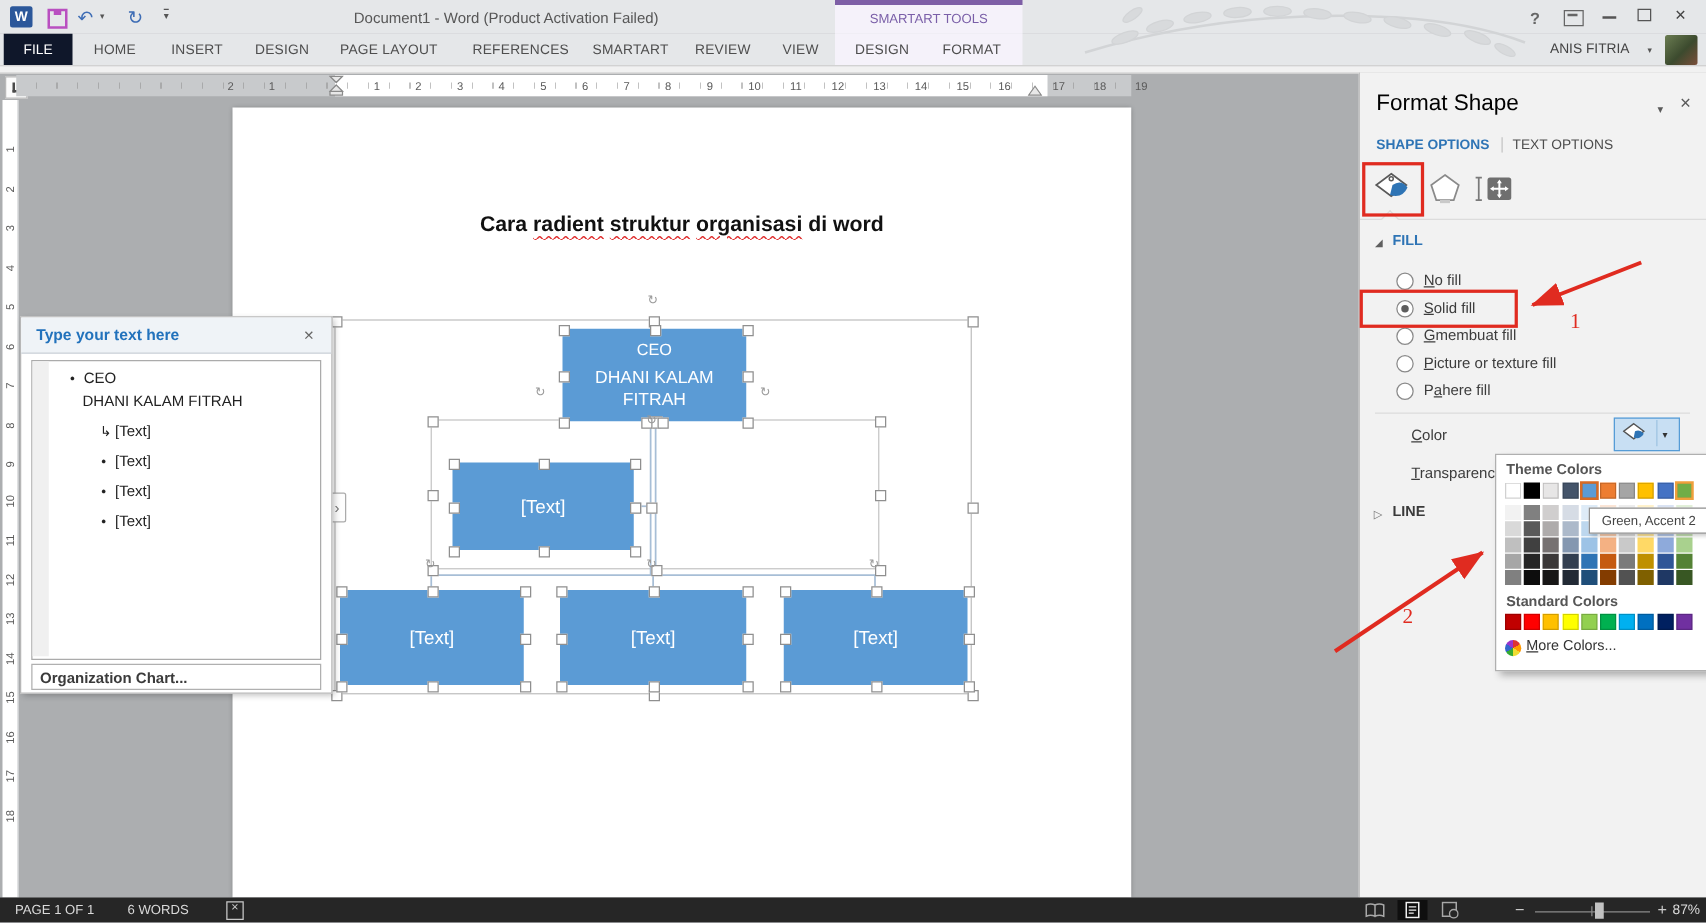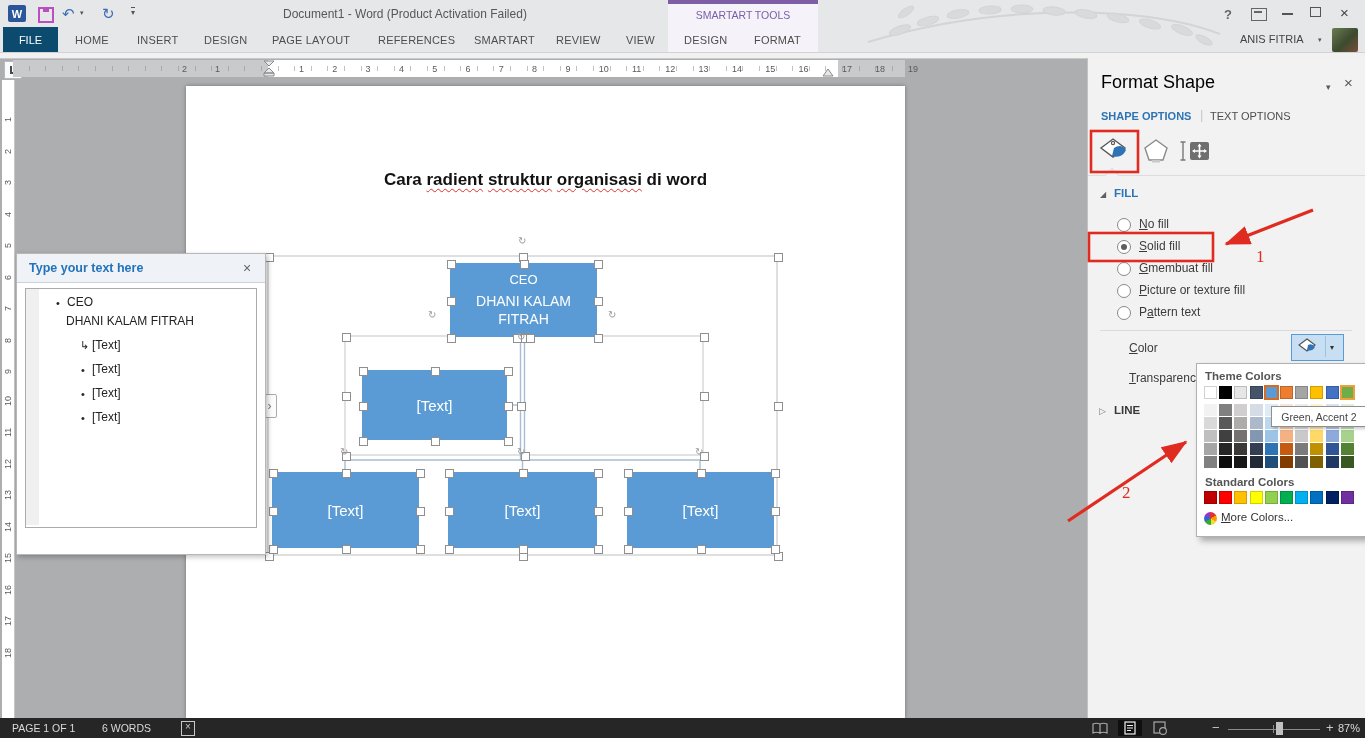--- a/index.html
+++ b/index.html
@@ -26,21 +26,21 @@
   #ctx-label{left:668px;top:9px;width:150px;text-align:center;font-size:10.5px;color:#7A5FA8;}
   #ctx-tabs-bg{left:668px;top:27px;width:150px;height:25px;background:#F5F2FA;}
   #help-btn{left:1224px;top:7px;font-size:13px;color:#666;font-weight:bold;}
   #ribbon-display-icon{left:1251px;top:8px;width:14px;height:11px;border:1px solid #666;}
   #ribbon-display-icon:before{content:"";position:absolute;left:2px;top:2px;width:8px;height:2px;background:#666;}
   #min-btn{left:1282px;top:13px;width:11px;height:2px;background:#555;}
   #restore-btn{left:1310px;top:7px;width:9px;height:8px;border:1px solid #555;background:#E5E7E9;}
   #restore-btn:before{content:"";position:absolute;left:2px;top:-4px;width:9px;height:8px;border:1px solid #555;z-index:-1;}
   #close-btn{left:1340px;top:4px;font-size:15px;color:#444;}
   
-  #file-tab{left:3px;top:27px;width:55px;height:25px;background:#0c4a6e;color:#fff;font-size:11px;
+  #file-tab{left:3px;top:27px;width:55px;height:25px;background:#0f172a;color:#fff;font-size:11px;
             display:flex;align-items:center;justify-content:center;}
   .rtab{top:34px;font-size:11px;color:#4E4E4E;letter-spacing:.2px;}
   #account-name{left:1240px;top:33px;font-size:11px;color:#444;}
   #account-caret{left:1318px;top:36px;font-size:7px;color:#555;}
   #avatar{left:1332px;top:28px;width:26px;height:24px;border-radius:2px;
           background:linear-gradient(135deg,#6b7d52,#3c4a2e 55%,#7a4e3a);}
   
   #tabsel{left:4px;top:61px;width:16px;height:16px;background:#FBFBFB;border:1px solid #B9B9B9;}
   #tabsel-l{left:5px;top:4px;width:6px;height:6px;border-left:2px solid #4A4A4A;border-bottom:2px solid #4A4A4A;}
   #hruler{left:13px;top:60px;width:892px;height:17px;background:#C8CACC;}
@@ -383,20 +383,23 @@
     <span class="abs tp-text" style="left:40px;top:25px">DHANI KALAM FITRAH</span>
     <span class="abs tp-bullet" style="left:54px;top:50px">↳</span>
     <span class="abs tp-text" style="left:66px;top:49px">[Text]</span>
     <span class="abs tp-bullet" style="left:55px;top:75px">•</span>
     <span class="abs tp-text" style="left:66px;top:73px">[Text]</span>
     <span class="abs tp-bullet" style="left:55px;top:99px">•</span>
     <span class="abs tp-text" style="left:66px;top:97px">[Text]</span>
     <span class="abs tp-bullet" style="left:55px;top:123px">•</span>
     <span class="abs tp-text" style="left:66px;top:121px">[Text]</span>
   </div>
+  <div class="abs" id="tp-footer">
+      <span>Organization Chart...</span>
+    </div>
 </div>
 
 <div class="abs" id="taskpane"></div>
 <span class="abs pane-el" id="fp-title">Format Shape</span>
 <span class="abs pane-el" id="fp-caret">▾</span>
 <span class="abs pane-el" id="fp-close">×</span>
 <span class="abs pane-el" id="fp-tab-shape">SHAPE OPTIONS</span>
 <span class="abs pane-el" id="fp-tab-sep">|</span>
 <span class="abs pane-el" id="fp-tab-text">TEXT OPTIONS</span>
 
@@ -423,21 +426,21 @@
 
 <div class="abs pane-el radio" style="top:218px"></div>
 <span class="abs pane-el ropt" style="top:217px"><span></span><span class="mn">N</span><span>o fill</span></span>
 <div class="abs pane-el radio sel" style="top:240px"></div>
 <span class="abs pane-el ropt" style="top:239px"><span></span><span class="mn">S</span><span>olid fill</span></span>
 <div class="abs pane-el radio" style="top:262px"></div>
 <span class="abs pane-el ropt" style="top:261px"><span></span><span class="mn">G</span><span>membuat fill</span></span>
 <div class="abs pane-el radio" style="top:284px"></div>
 <span class="abs pane-el ropt" style="top:283px"><span></span><span class="mn">P</span><span>icture or texture fill</span></span>
 <div class="abs pane-el radio" style="top:306px"></div>
-<span class="abs pane-el ropt" style="top:305px"><span>P</span><span class="mn">a</span><span>ttern text</span></span>
+<span class="abs pane-el ropt" style="top:305px"><span>P</span><span class="mn">a</span><span>here fill</span></span>
 
 <div class="abs pane-el" id="fp-div"></div>
 <span class="abs pane-el" id="color-label"><span></span><span class="mn">C</span><span>olor</span></span>
 <div class="abs pane-el" id="color-btn">
   <svg class="abs" style="left:6px;top:3px" width="20" height="18" viewBox="0 0 20 18">
     <path d="M9 1 L17 7 L9 13 L1 7 Z" fill="#fff" stroke="#555" stroke-width="1.2"></path>
     <path d="M10 7 Q14 5 17 9 Q14 14 9 12 Z" fill="#2E74B5"></path>
   </svg>
   <div class="abs" id="color-btn-sep" style="left:33px;top:1px;width:1px;height:21px;background:#9DC3E2"></div>
   <span class="abs" style="left:38px;top:8px;font-size:8px;color:#333">▾</span>

